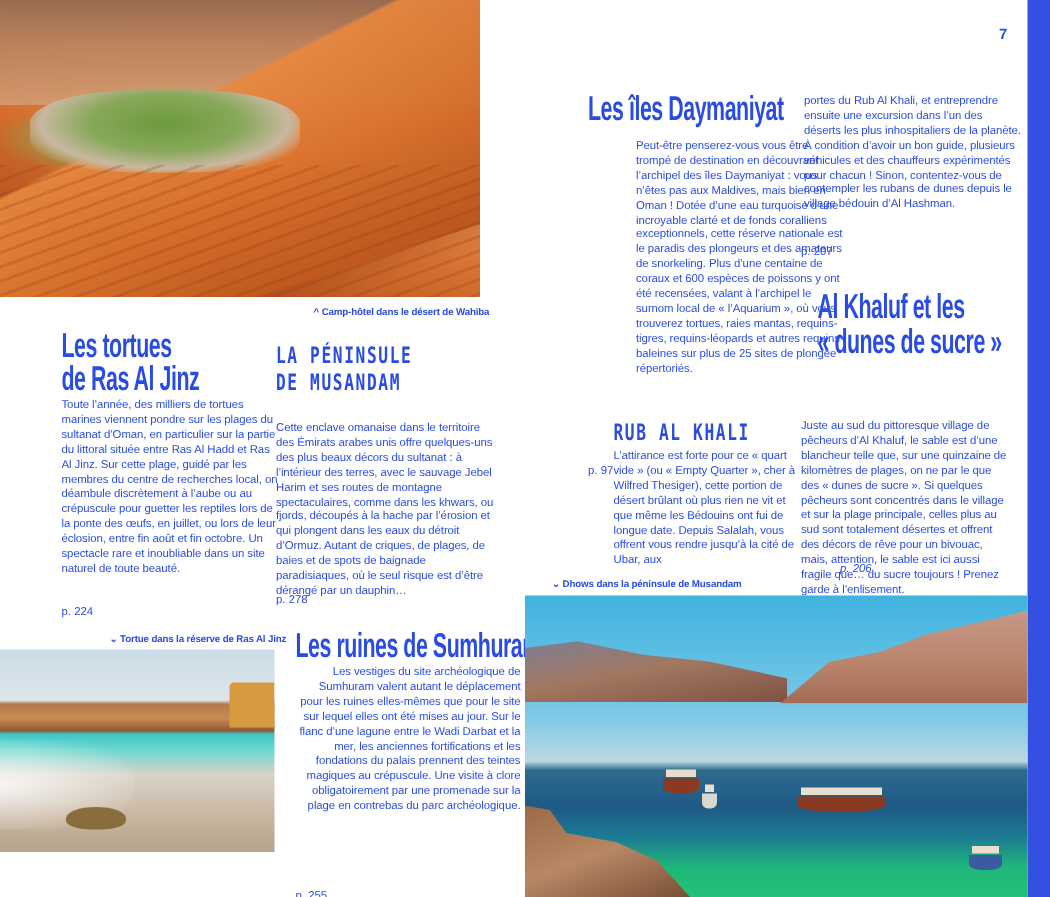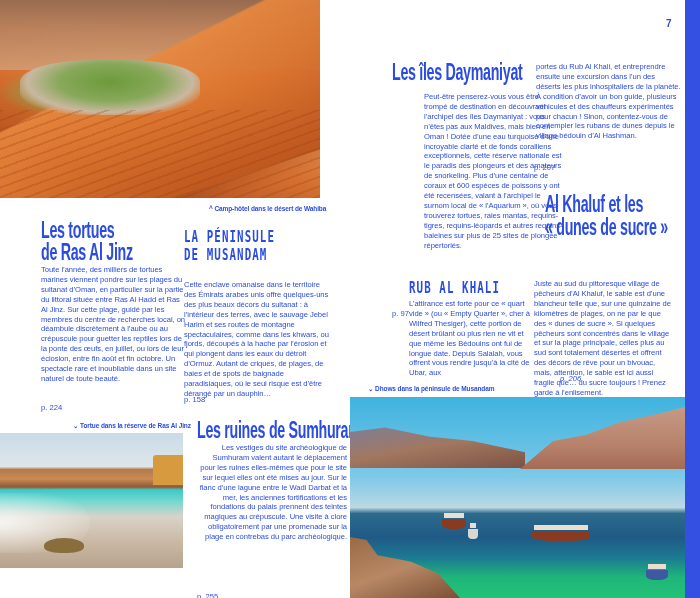--- a/index.html
+++ b/index.html
@@ -122,21 +122,21 @@
   <div>de Ras Al Jinz</div>
 </div>
 <div class="abs body-text t-tortues">Toute l’année, des milliers de tortues marines viennent pondre sur les plages du sultanat d’Oman, en particulier sur la partie du littoral située entre Ras Al Hadd et Ras Al Jinz. Sur cette plage, guidé par les membres du centre de recherches local, on déambule discrètement à l’aube ou au crépuscule pour guetter les reptiles lors de la ponte des œufs, en juillet, ou lors de leur éclosion, entre fin août et fin octobre. Un spectacle rare et inoubliable dans un site naturel de toute beauté.</div>
 <div class="abs pref p-tortues">p. 224</div>
 
 <div class="abs heading-caps h-musandam">
   <div>LA PÉNINSULE</div>
   <div>DE MUSANDAM</div>
 </div>
 <div class="abs body-text t-musandam">Cette enclave omanaise dans le territoire des Émirats arabes unis offre quelques-uns des plus beaux décors du sultanat : à l’intérieur des terres, avec le sauvage Jebel Harim et ses routes de montagne spectaculaires, comme dans les khwars, ou fjords, découpés à la hache par l’érosion et qui plongent dans les eaux du détroit d’Ormuz. Autant de criques, de plages, de baies et de spots de baignade paradisiaques, où le seul risque est d’être dérangé par un dauphin…</div>
-<div class="abs pref p-musandam">p. 158</div>
+<div class="abs pref p-musandam">p. 278</div>
 
 <div class="abs caption cap-turtle">
   <span>⌄</span>
   <span>Tortue dans la réserve de Ras Al Jinz</span>
 </div>
 <div class="abs photo photo-turtle">
   <div class="turtle-cliff"></div>
   <div class="surf"></div>
   <div class="turtle-shell"></div>
 </div>

